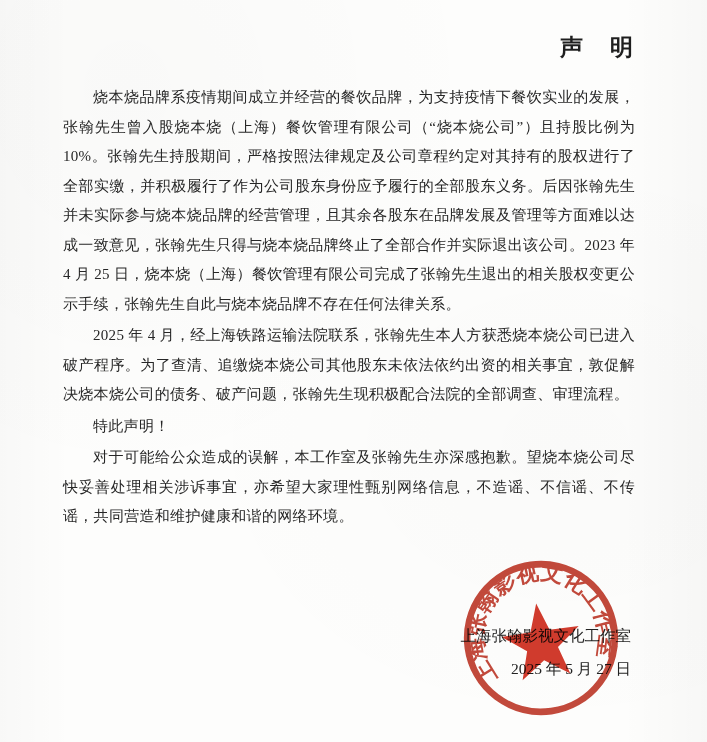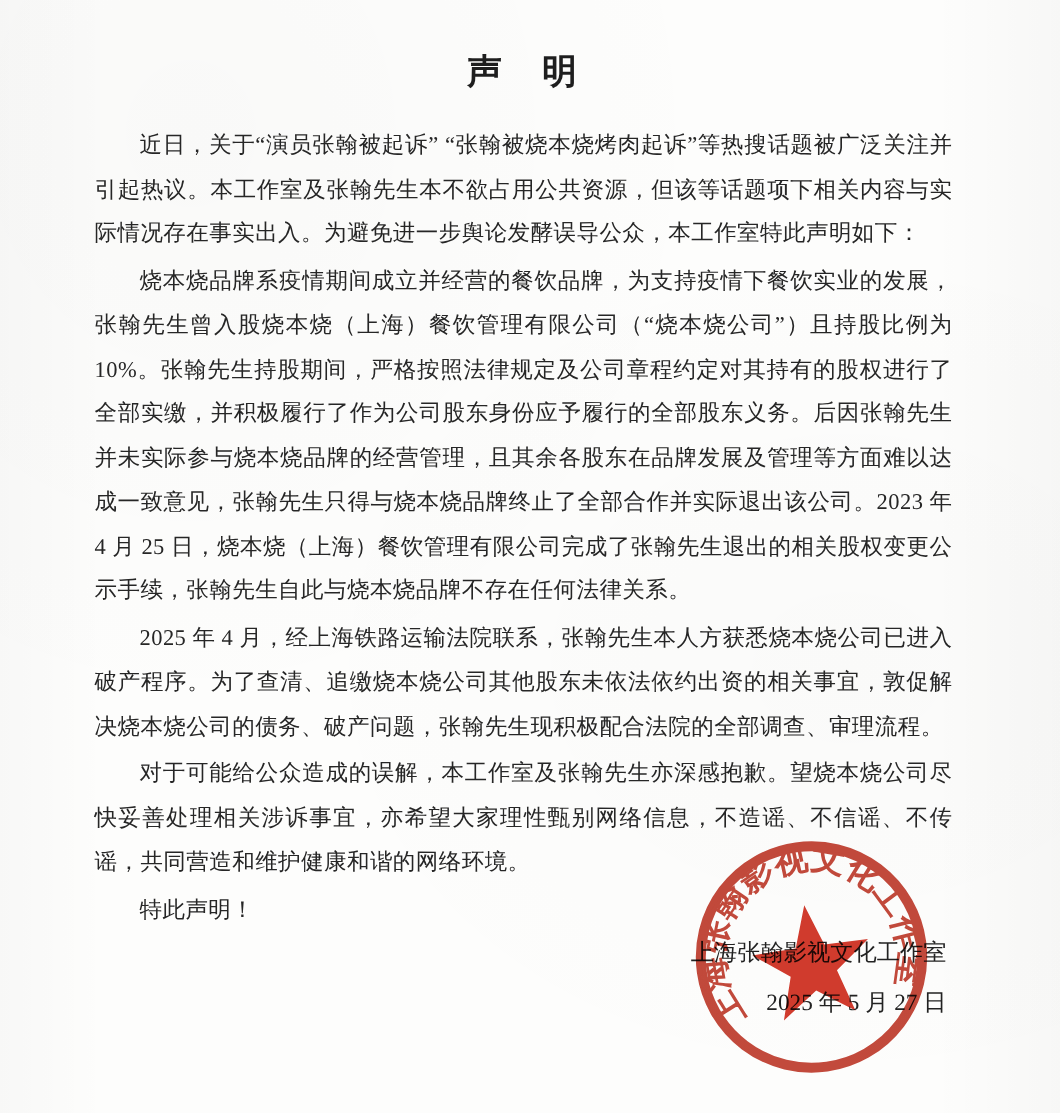--- a/index.html
+++ b/index.html
@@ -31,21 +31,21 @@
       radial-gradient(ellipse at 18% 12%, rgba(0,0,0,.015), transparent 45%),
       radial-gradient(ellipse at 80% 60%, rgba(0,0,0,.012), transparent 50%);
     pointer-events: none;
   }
   .content {
     position: relative;
     padding: 32px 72px 0 63px;
   }
   .title {
     margin: 0 0 20px 0;
-    text-align: center;
+    text-align: right;
     font-size: 23px;
     font-weight: bold;
     letter-spacing: 2px;
     color: #1e1e1e;
   }
   .para {
     margin: 0 0 2px 0;
     font-size: 15px;
     line-height: 29.5px;
     text-align: justify;
@@ -79,25 +79,24 @@
     font-family: "Liberation Sans", "DejaVu Sans", sans-serif;
     font-weight: bold;
   }
 </style>
 </head>
 <body>
 
 <div class="page">
   <div class="content">
     <h1 class="title">声　明</h1>
-    <p class="para">近日，关于“演员张翰被起诉” “张翰被烧本烧烤肉起诉”等热搜话题被广泛关注并引起热议。本工作室及张翰先生本不欲占用公共资源，但该等话题项下相关内容与实际情况存在事实出入。为避免进一步舆论发酵误导公众，本工作室特此声明如下：</p>
     <p class="para">烧本烧品牌系疫情期间成立并经营的餐饮品牌，为支持疫情下餐饮实业的发展，张翰先生曾入股烧本烧（上海）餐饮管理有限公司（“烧本烧公司”）且持股比例为 10%。张翰先生持股期间，严格按照法律规定及公司章程约定对其持有的股权进行了全部实缴，并积极履行了作为公司股东身份应予履行的全部股东义务。后因张翰先生并未实际参与烧本烧品牌的经营管理，且其余各股东在品牌发展及管理等方面难以达成一致意见，张翰先生只得与烧本烧品牌终止了全部合作并实际退出该公司。2023 年 4 月 25 日，烧本烧（上海）餐饮管理有限公司完成了张翰先生退出的相关股权变更公示手续，张翰先生自此与烧本烧品牌不存在任何法律关系。</p>
     <p class="para">2025 年 4 月，经上海铁路运输法院联系，张翰先生本人方获悉烧本烧公司已进入破产程序。为了查清、追缴烧本烧公司其他股东未依法依约出资的相关事宜，敦促解决烧本烧公司的债务、破产问题，张翰先生现积极配合法院的全部调查、审理流程。</p>
+    <p class="para closing">特此声明！</p>
     <p class="para">对于可能给公众造成的误解，本工作室及张翰先生亦深感抱歉。望烧本烧公司尽快妥善处理相关涉诉事宜，亦希望大家理性甄别网络信息，不造谣、不信谣、不传谣，共同营造和维护健康和谐的网络环境。</p>
-    <p class="para closing">特此声明！</p>
   </div>
 
   <div class="sig-block">
     <div>上海张翰影视文化工作室</div>
     <div>2025 年 5 月 27 日</div>
   </div>
 
   <svg class="stamp" viewBox="0 0 160 160" aria-hidden="true">
     <circle cx="80" cy="80" r="72" fill="none" stroke="var(--stamp-ring)" stroke-width="6.5"></circle>
     <path id="sealArc" d="M 33.3 112.7 A 57 57 0 1 1 126.7 112.7" fill="none"></path>

